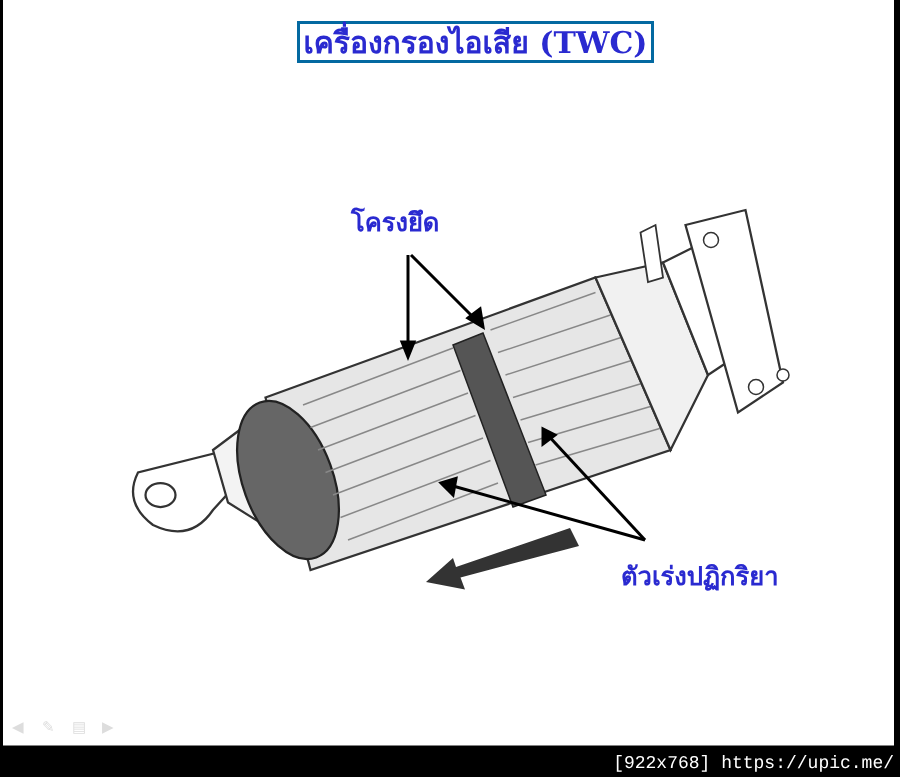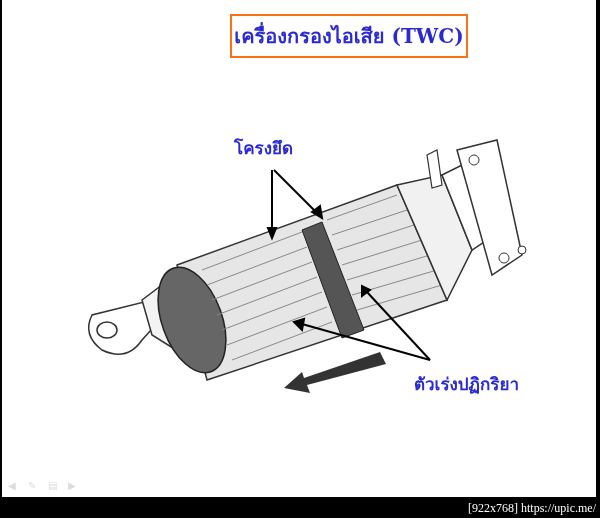--- a/index.html
+++ b/index.html
@@ -1,24 +1,24 @@
 <!DOCTYPE html>
 <html><head>
 <meta charset="utf-8">
 <style>
   html,body{margin:0;padding:0;}
   body{width:600px;height:518px;background:#000;position:relative;overflow:hidden;font-family:"DejaVu Serif",serif;}
   .slide{position:absolute;left:2px;top:0;width:594px;height:497px;background:#fff;}
-  .title-box{position:absolute;left:196px;top:14px;width:238px;height:44px;border:2px solid #f97316;box-sizing:border-box;display:flex;align-items:center;justify-content:center;margin-left:32px;}
+  .title-box{position:absolute;left:196px;top:14px;width:238px;height:28px;border:2px solid #0369a1;box-sizing:border-box;display:flex;align-items:center;justify-content:center;}
   .title-text{color:#2a2ad0;font-size:20px;font-weight:bold;font-family:"DejaVu Serif",serif;}
   .label{position:absolute;color:#2a2ad0;font-weight:bold;font-size:17px;font-family:"DejaVu Serif",serif;}
   .diagram{position:absolute;left:0;top:0;width:594px;height:497px;}
   .footer-icons{position:absolute;left:6px;top:481px;display:flex;gap:8px;}
   .ficon{width:12px;height:10px;color:#ddd;font-size:10px;line-height:10px;}
-  .watermark{position:absolute;right:4px;bottom:2px;color:#fff;font-family:Liberation Serif, serif;font-size:12px;}
+  .watermark{position:absolute;right:4px;bottom:2px;color:#fff;font-family:Liberation Mono, monospace;font-size:12px;}
 </style>
 </head>
 <body>
 
 <div class="slide">
 
   <div class="title-box">
     <span class="title-text">เครื่องกรองไอเสีย (TWC)</span>
   </div>
 

